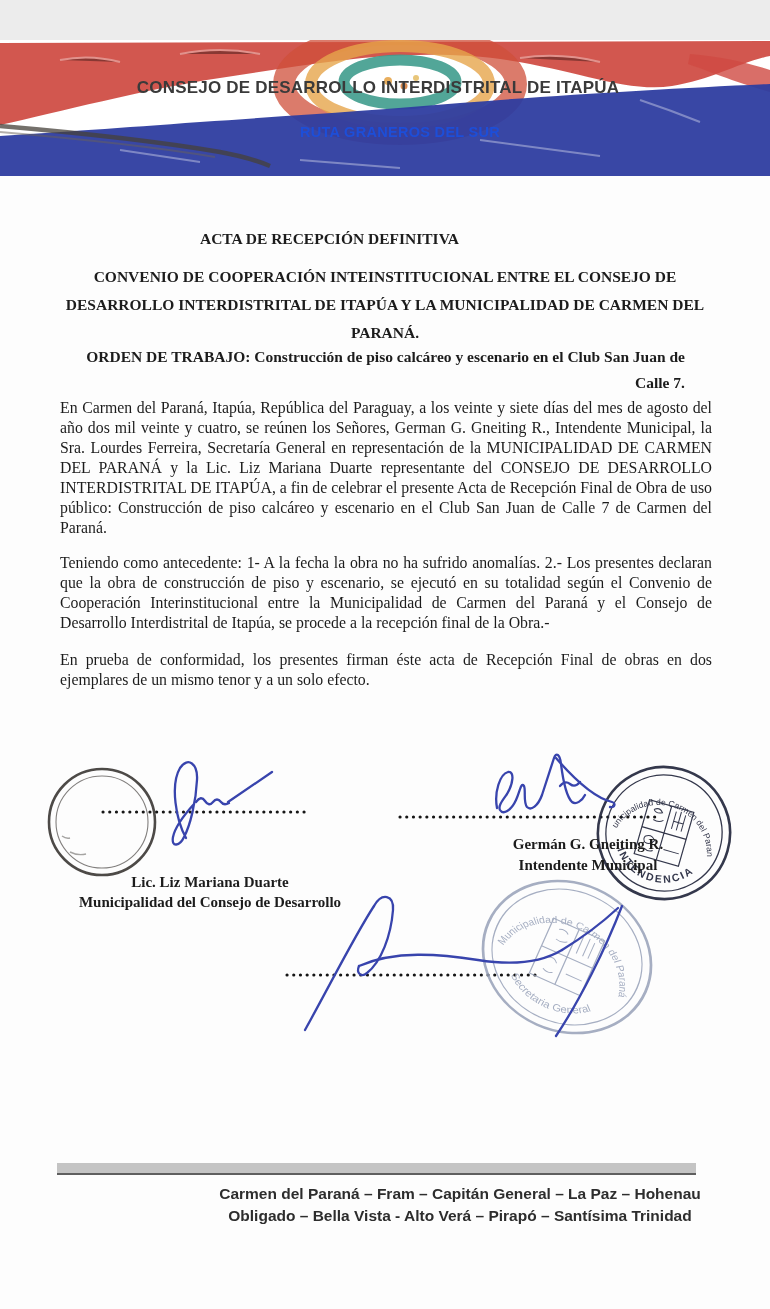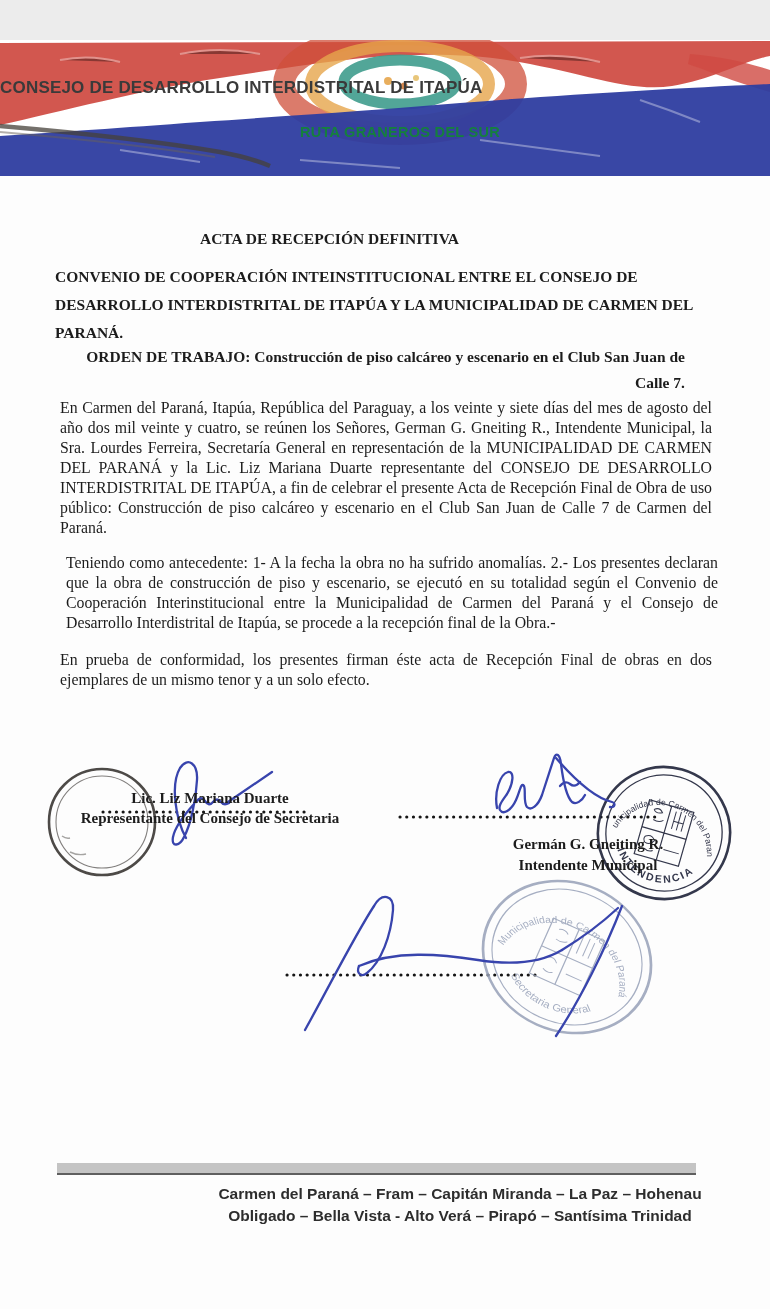--- a/index.html
+++ b/index.html
@@ -1,32 +1,32 @@
 <!DOCTYPE html>
 <html><head>
 <meta charset="utf-8">
 <style>
   html,body{margin:0;padding:0;background:#e8e8e8;}
   .page{position:relative;width:770px;height:1309px;margin:0 auto;background:#fdfdfd;overflow:hidden;
         font-family:"Liberation Serif",serif;color:#1c1c1c;}
   .abs{position:absolute;}
   .strip-top{left:0;top:0;width:770px;height:40px;background:#ececec;}
   .flag{left:0;top:40px;width:770px;height:136px;}
-  .org1{left:0;top:78px;width:740px;font-family:"Liberation Sans",sans-serif;
-        font-weight:bold;font-size:17px;color:#3a3a3a;letter-spacing:.2px;}
+  .org1{left:0;top:78px;width:740px;text-align:center;font-family:"Liberation Sans",sans-serif;
+        font-weight:bold;font-size:17px;color:#3a3a3a;letter-spacing:.2px;padding-left:8px;}
   .org2{left:30px;top:124px;width:740px;text-align:center;font-family:"Liberation Sans",sans-serif;
-        font-weight:bold;font-size:14.5px;color:#15803d;letter-spacing:.3px;}
+        font-weight:bold;font-size:14.5px;color:#1d4ed8;letter-spacing:.3px;}
   .doc-title{left:0;top:230px;width:659px;text-align:center;font-weight:bold;font-size:15.5px;}
-  .subtitle{left:55px;top:263px;width:660px;text-align:left;font-weight:bold;font-size:15.5px;line-height:28px;}
+  .subtitle{left:55px;top:263px;width:660px;text-align:center;font-weight:bold;font-size:15.5px;line-height:28px;}
   .work-order{left:85px;top:344px;width:600px;text-align:right;font-weight:bold;font-size:15.5px;line-height:26px;}
   .para{left:60px;width:652px;text-align:justify;font-size:15.8px;line-height:20px;}
-  .p1{top:398px;} .p2{top:553px;margin-left:6px;} .p3{top:650px;}
+  .p1{top:398px;} .p2{top:553px;} .p3{top:650px;}
   .sig-layer{left:0;top:740px;width:770px;height:320px;}
   .sig-name{font-weight:bold;font-size:15px;line-height:20px;}
-  .sig-left{left:70px;top:788px;width:280px;text-align:center;}
+  .sig-left{left:70px;top:872px;width:280px;text-align:center;}
   .sig-right{left:473px;top:834px;width:230px;text-align:center;line-height:21px;}
   .sig-center{left:295px;top:978px;width:220px;text-align:center;line-height:21px;}
   .footer-bar{left:57px;top:1163px;width:639px;height:10px;background:#c4c4c4;border-bottom:2px solid #5f5f5f;}
   .footer-text{left:160px;top:1183px;width:600px;text-align:center;font-family:"Liberation Sans",sans-serif;
                font-weight:bold;font-size:15.5px;line-height:22px;color:#2d2d2d;}
 </style>
 </head>
 <body>
 
 <div class="page">
@@ -138,26 +138,26 @@
         <path d="M374,166 C382,152 394,155 393,170 C391,196 381,222 367,233 C361,238 356,233 359,226"></path>
         <path d="M359,226 C395,210 440,214 478,220 C515,226 542,222 562,210"></path>
         <path d="M562,210 C585,196 605,180 618,168"></path>
         <path d="M622,166 C605,210 580,260 556,296"></path>
       </g>
     </g>
   </svg>
 
   <div class="abs sig-name sig-left">
     <div>Lic. Liz Mariana Duarte</div>
-    <div>Representante del Consejo de Secretaria</div>
+    <div>Municipalidad del Consejo de Desarrollo</div>
   </div>
   <div class="abs sig-name sig-right">
     <div>Germán G. Gneiting R.</div>
     <div>Intendente Municipal</div>
   </div>
 
   <div class="abs footer-bar"></div>
   <div class="abs footer-text">
-    <div>Carmen del Paraná – Fram – Capitán Miranda – La Paz – Hohenau</div>
+    <div>Carmen del Paraná – Fram – Capitán General – La Paz – Hohenau</div>
     <div>Obligado – Bella Vista -  Alto Verá – Pirapó – Santísima Trinidad</div>
   </div>
 
 </div>
 
 </body></html>

